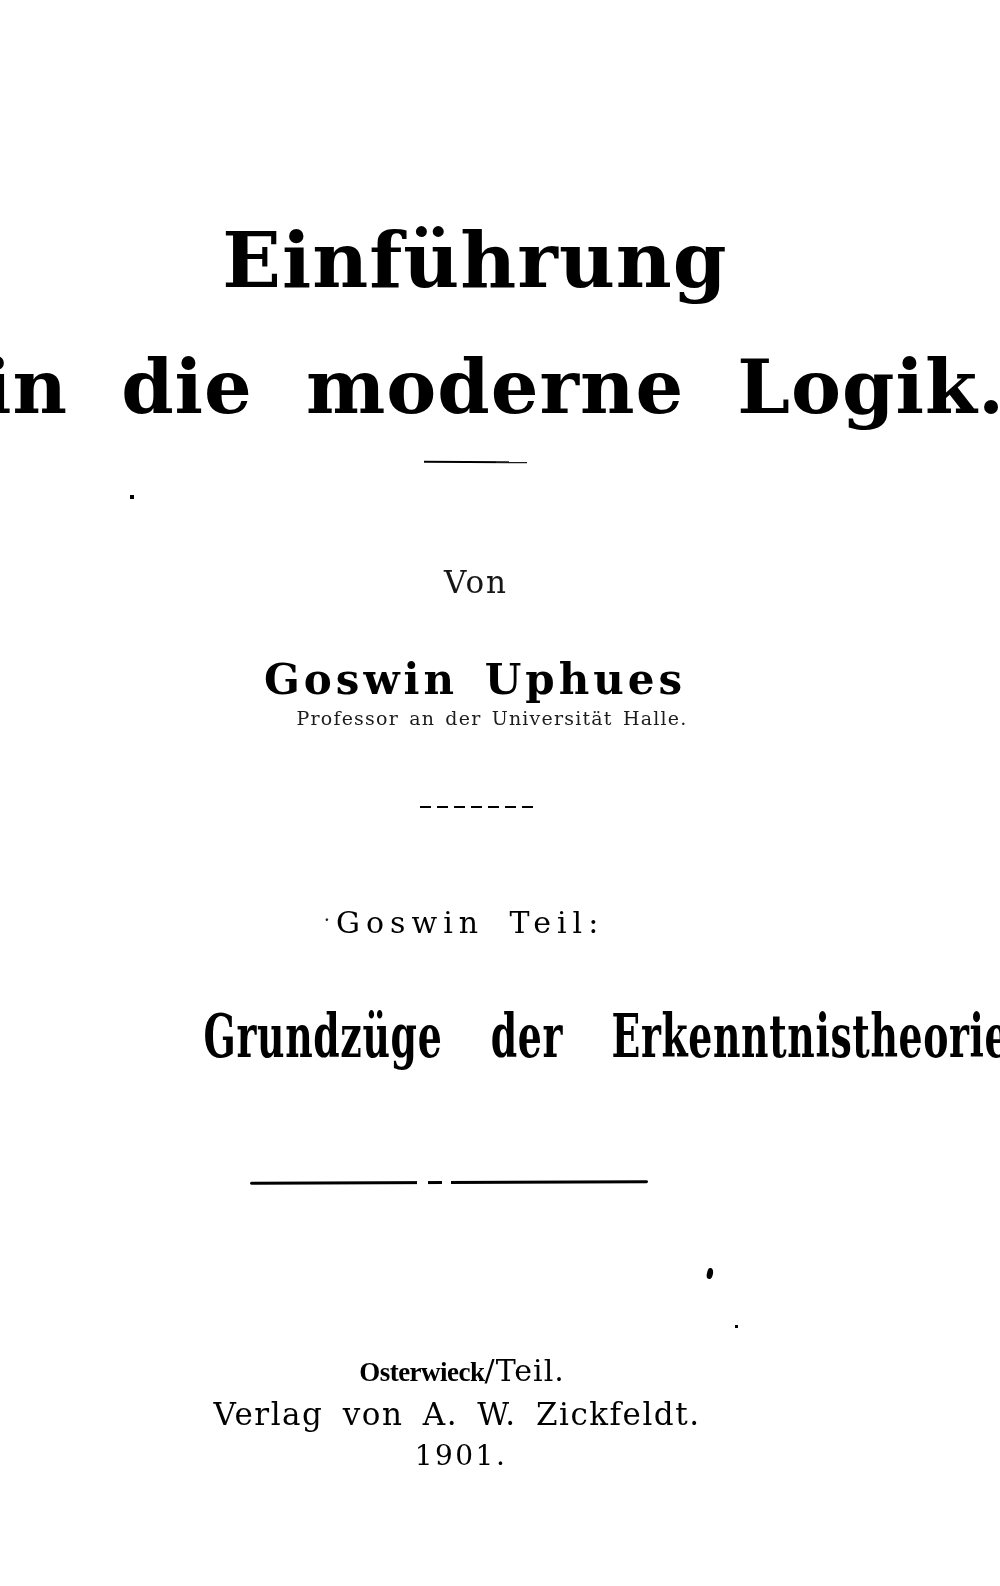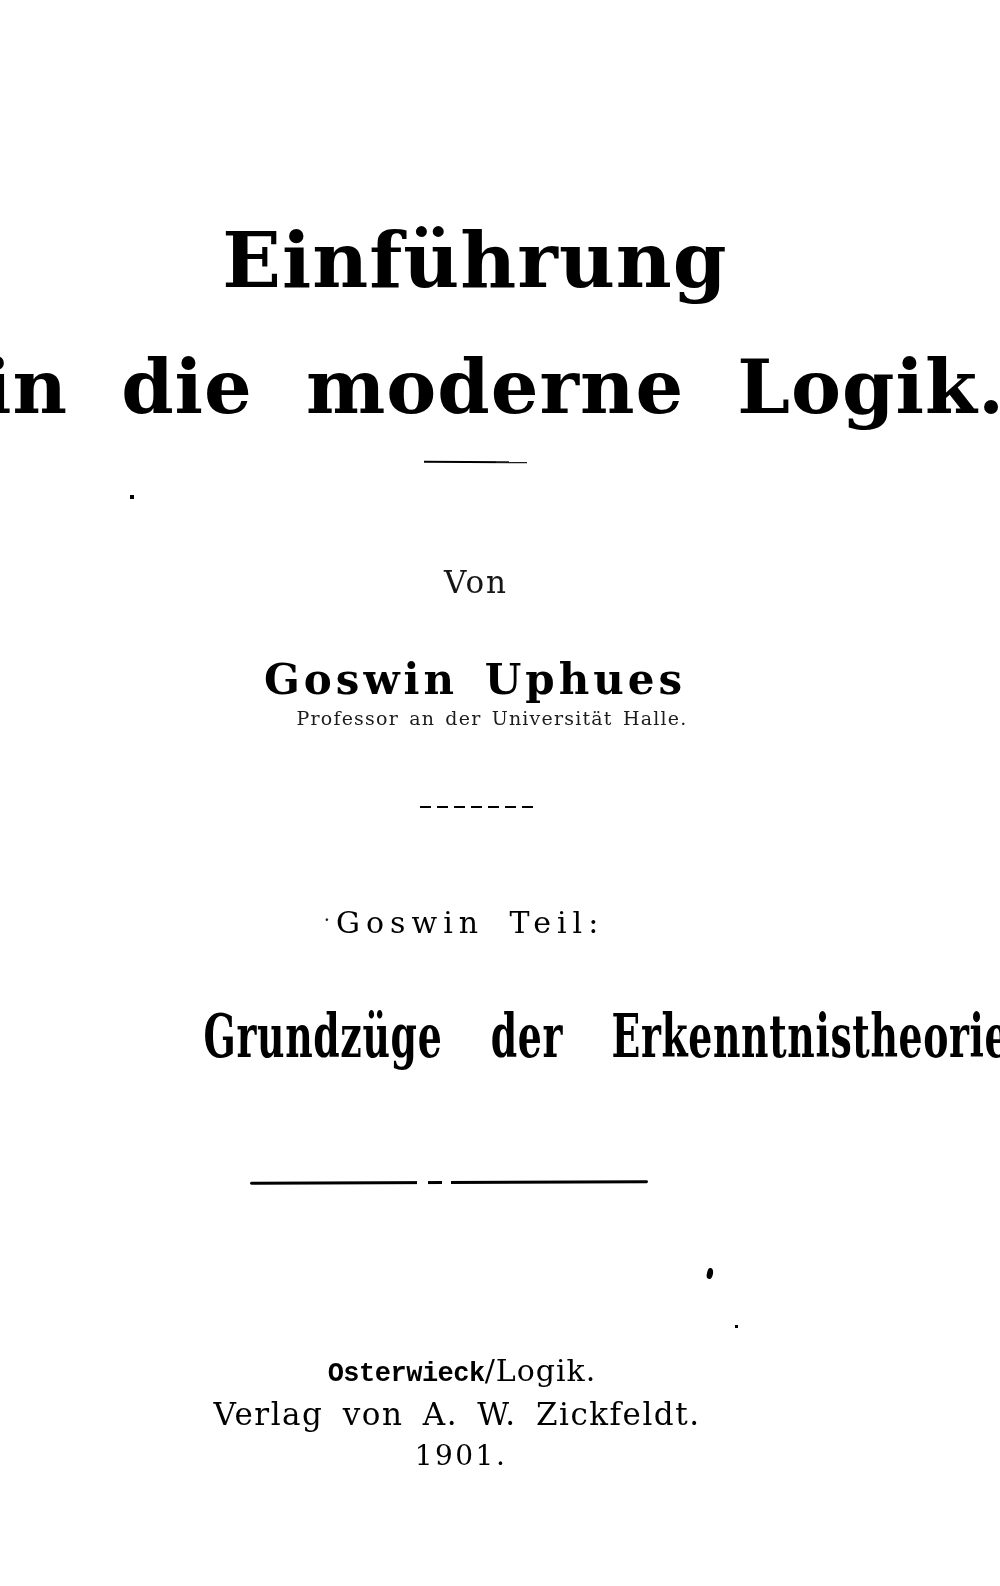--- a/index.html
+++ b/index.html
@@ -123,21 +123,21 @@
       #000 50.5% 100%);
     transform: rotate(-0.2deg);
     border-radius: 2px;
   }
   #imprint-place {
     top: 1356px;
     font-size: 30px;
     transform: translateX(-38px);
   }
   #imprint-place .place-bold {
-    font-family: Liberation Mono, monospace;
+    font-family: Liberation Serif, serif;
     font-weight: bold;
     font-size: 27px;
     letter-spacing: -0.5px;
   }
   #imprint-place .place-rest { font-size: 30px; letter-spacing: 1px; }
   #imprint-publisher {
     top: 1399px;
     font-size: 31px;
     letter-spacing: 1.5px;
     word-spacing: 8px;
@@ -179,20 +179,20 @@
     <span class="condensed">Grundzüge der Erkenntnistheorie.</span>
   </div>
 
   <div id="rule-long"></div>
 
   <div id="speck-2" class="speck"></div>
 
   <div id="speck-3" class="speck"></div>
 
   <div id="imprint-place" class="abs">
-    <span class="place-bold">Osterwieck</span><span class="place-rest">/Logik.</span>
+    <span class="place-bold">Osterwieck</span><span class="place-rest">/Teil.</span>
   </div>
 
   <div id="imprint-publisher" class="abs">Verlag von A. W. Zickfeldt.</div>
 
   <div id="imprint-year" class="abs">1901.</div>
 
 </div>
 
 </body></html>

